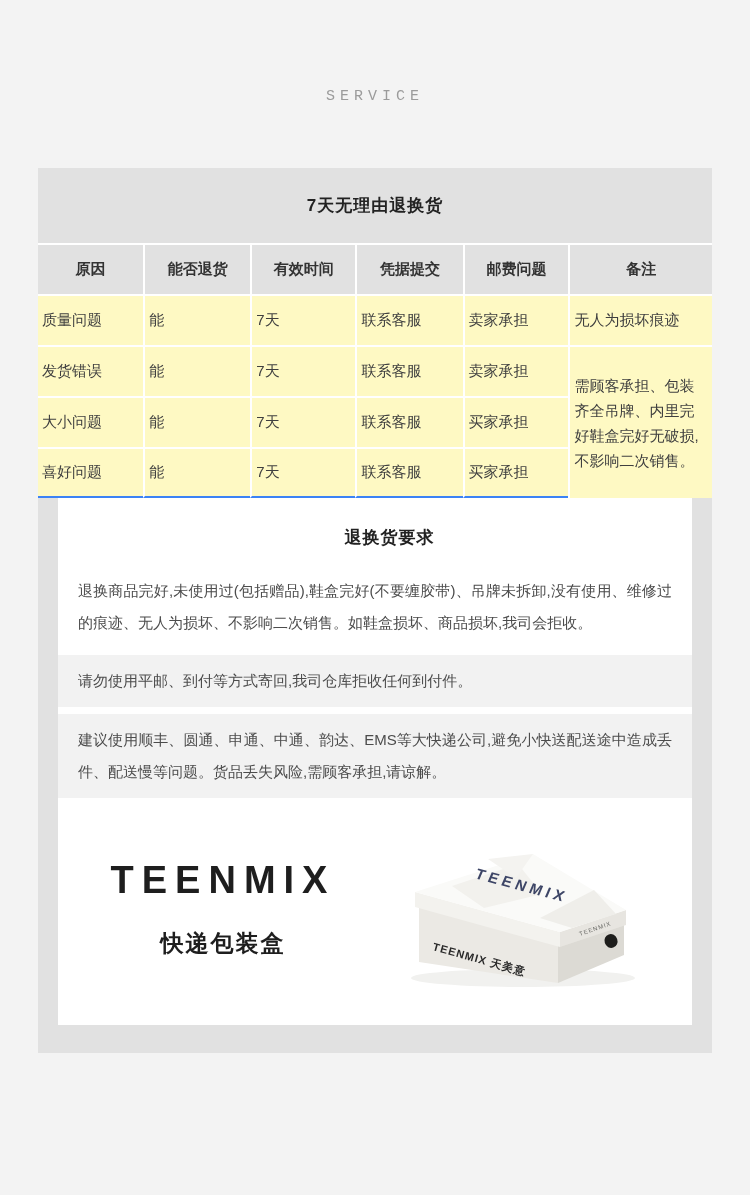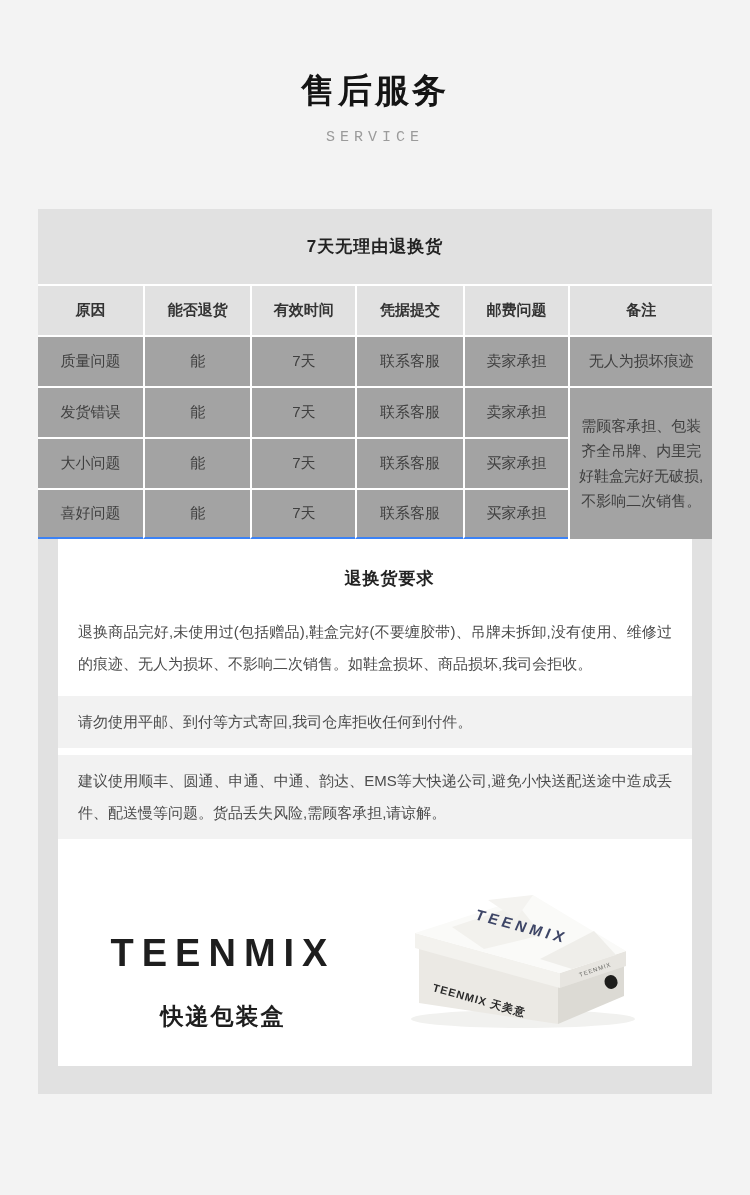--- a/index.html
+++ b/index.html
@@ -32,22 +32,22 @@
   }
   
   table.policy { width: 100%; border-collapse: separate; border-spacing: 0; table-layout: fixed; }
   table.policy th {
     background: #e1e1e1; height: 51px; padding: 0;
     font-size: 15px; font-weight: bold; color: #333; text-align: center;
     border-top: 2px solid #fff; border-left: 2px solid #fff;
   }
   table.policy th:first-child { border-left: none; }
   table.policy td {
-    background: #a3a3a3; height: 51px; padding: 0 4px;
-    font-size: 15px; color: #3f3f3f; text-align: center;
+    background: #fef9c3; height: 51px; padding: 0 4px;
+    font-size: 15px; color: #3f3f3f; text-align: left;
     border-top: 2px solid #fff; border-left: 2px solid #fff;
   }
   table.policy td:first-child { border-left: none; }
   table.policy tr:last-child td { border-bottom: 2px solid #3b82f6; }
   td.merged-note {
     text-align: left; vertical-align: middle;
     padding: 10px 8px 10px 10px; line-height: 25px; font-size: 15px; color: #3f3f3f;
   }
   
   .card {
@@ -58,37 +58,36 @@
     text-align: center; font-size: 17px; font-weight: bold;
     color: #222; letter-spacing: 1px; margin: 0; padding-left: 29px;
   }
   .para {
     font-size: 15px; color: #4c4c4c; line-height: 32px;
     padding: 0 20px; margin: 0; text-align: justify;
   }
   .para-first { margin: 26px 0 16px; }
   .band { background: #f2f2f2; padding: 10px 20px; margin-bottom: 7px; }
   
-  .brand-row { display: flex; align-items: flex-end; margin-top: 28px; gap: 12px; }
+  .brand-row { display: flex; align-items: center; margin-top: 28px; gap: 12px; }
   .brand-left { flex: 1; text-align: center; padding-left: 10px; }
   .brand-logo {
     font-size: 38px; font-weight: bold; color: #1e1e1e;
     letter-spacing: 8px;
   }
   .brand-caption {
     font-size: 23px; font-weight: bold; color: #1e1e1e;
     letter-spacing: 2px; margin-top: 26px;
   }
   .box-figure { width: 280px; height: 165px; margin-right: 22px; flex: none; }
 </style>
 </head>
 <body>
 
 <header class="page-header">
-  <h1 class="page-title">售后服务</h1>
   <div class="page-subtitle">SERVICE</div>
 </header>
 
 <section class="policy-container">
 
   <div class="table-title">7天无理由退换货</div>
 
   <table class="policy">
     <colgroup>
       <col style="width:15.6%">

